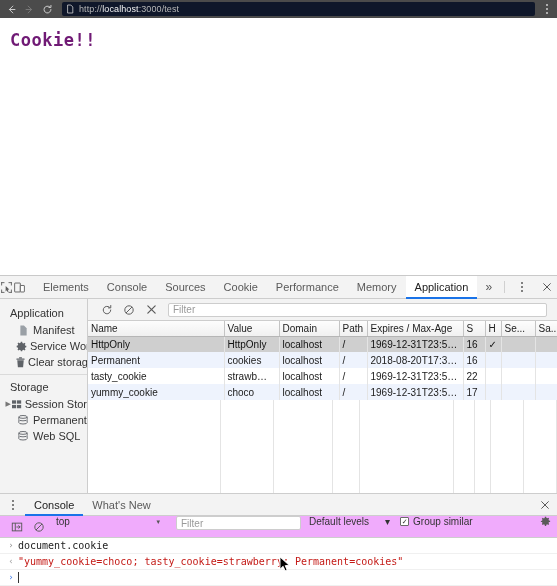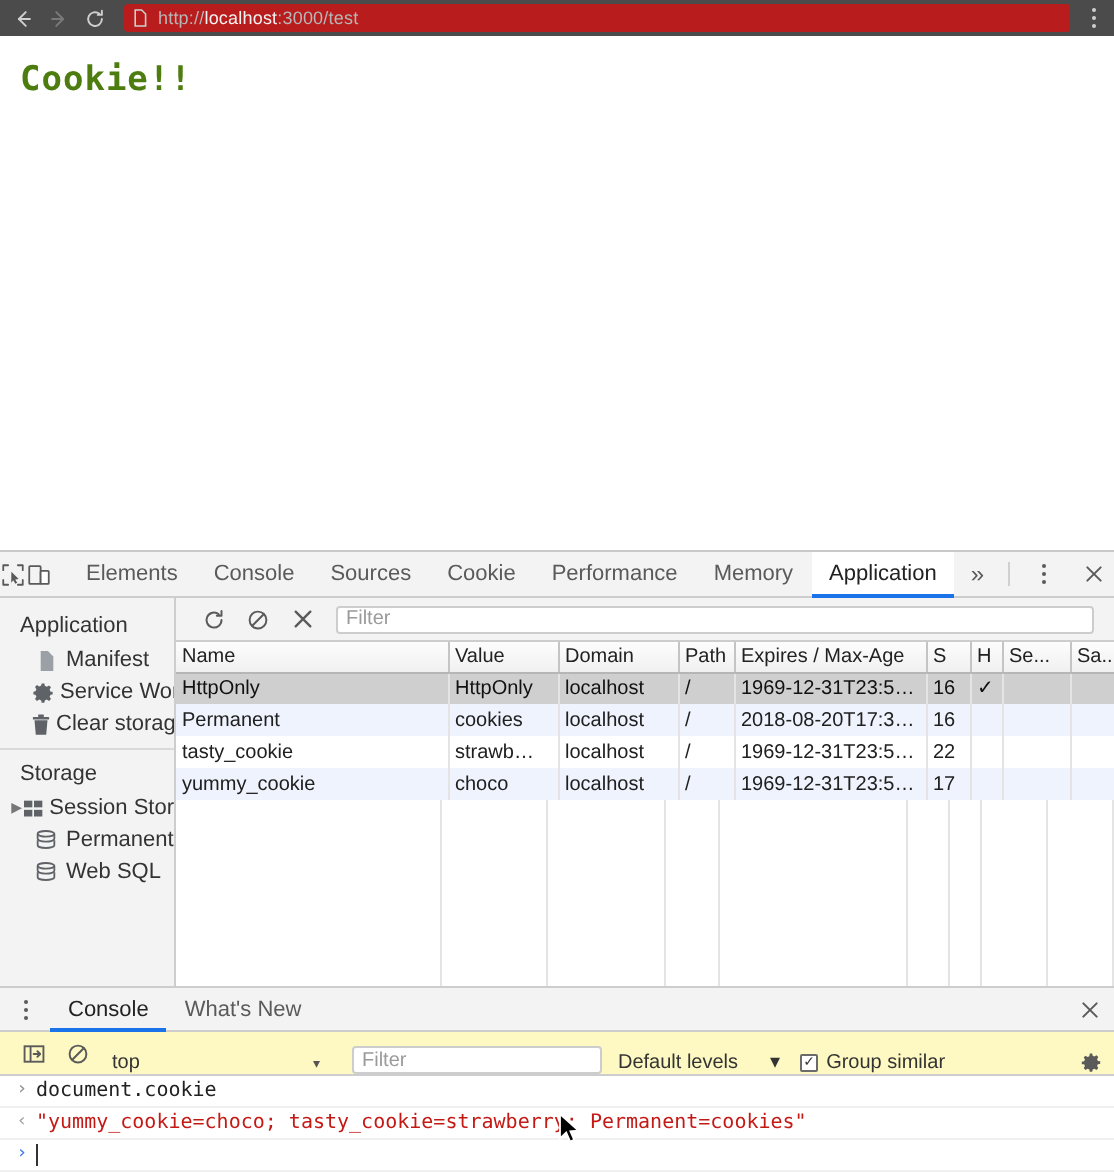--- a/index.html
+++ b/index.html
@@ -23,21 +23,21 @@
   .nav-btn {
     width: 18px; height: 18px;
     display: flex; align-items: center; justify-content: center;
     color: #cfcfcf;
   }
   .nav-btn svg { display: block; }
   .nav-btn.disabled { color: #7a7a7a; }
   .omnibox {
     flex: 1;
     height: 14px;
-    background: #b91c1c;
+    background: #0f172a;
     border-radius: 2px;
     margin: 0 4px 0 6px;
     display: flex;
     align-items: center;
     padding: 0 4px;
     overflow: hidden;
   }
   .page-icon { color: #d0d0d0; margin-right: 5px; display:flex; align-items:center; }
   .url-text {
     font-size: 9px;
@@ -59,21 +59,21 @@
     flex: 0 0 258px;
     background: #fff;
     border-bottom: 1px solid #c9c9c9;
     padding: 12px 0 0 10px;
     position: relative;
   }
   .page-heading {
     font-family: "DejaVu Sans Mono", "Liberation Mono", monospace;
     font-size: 17px;
     font-weight: bold;
-    color: #4d7c0f;
+    color: #701a75;
     letter-spacing: 0.5px;
   }
 
   
   .devtools {
     flex: 1;
     display: flex;
     flex-direction: column;
     background: #f3f3f3;
     min-height: 0;
@@ -219,23 +219,23 @@
   .drawer-tab {
     padding: 0 9px; display:flex; align-items:center;
     font-size:11px; color:#5a5a5a; position:relative; white-space:nowrap;
   }
   .drawer-tab.active { color:#222; }
   .drawer-tab.active::after {
     content:""; position:absolute; left:0; right:0; bottom:-1px; height:2px; background:#1a73e8;
   }
   .drawer-toolbar {
     flex: 0 0 20px;
-    background:#fef9c3;
+    background:#f0abfc;
     border-bottom:1px solid #cdcdcd;
-    display:flex; align-items:flex-end;
+    display:flex; align-items:flex-start;
     padding-left:6px;
   }
   .ctx-select {
     display:flex; align-items:center;
     font-size:10px; color:#333;
     width: 118px;
     padding-left: 6px;
     position:relative;
   }
   .ctx-select .caret { position:absolute; right:8px; font-size:7px; color:#555; }

